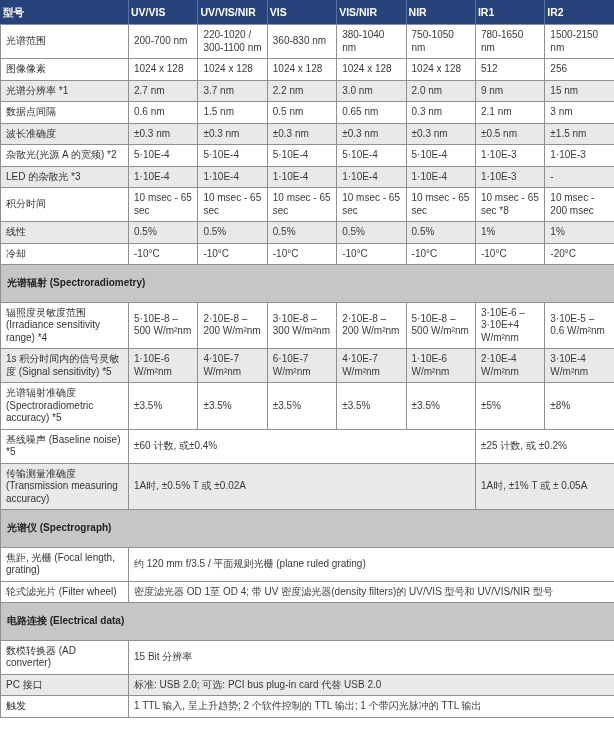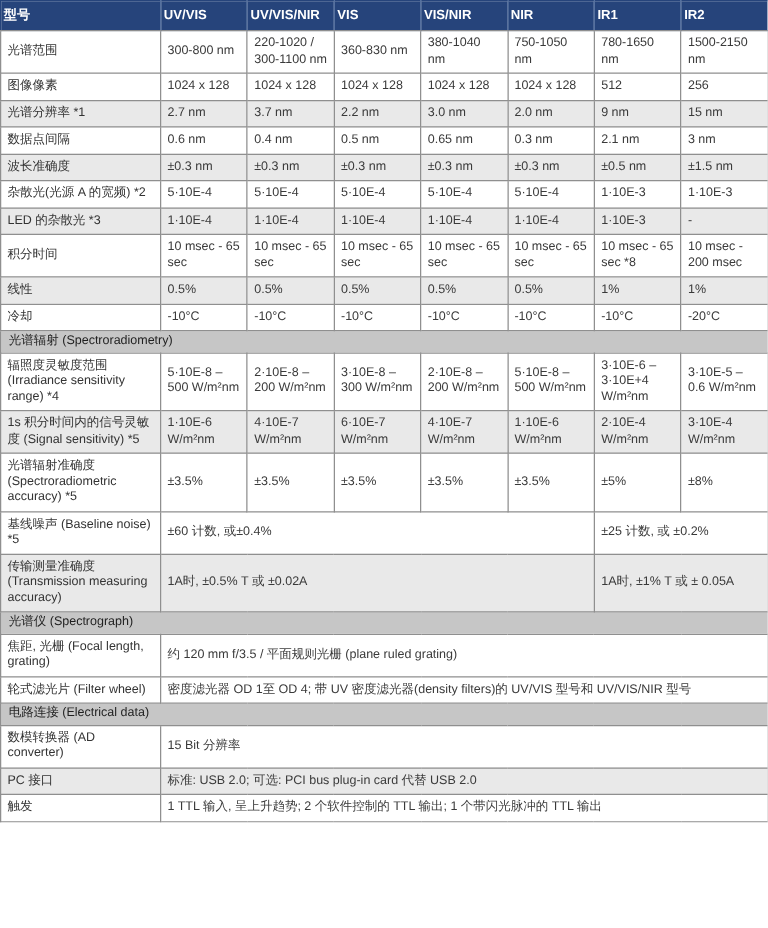--- a/index.html
+++ b/index.html
@@ -43,23 +43,23 @@
     border-color:var(--header-bg);
     border-right:1px solid var(--header-sep);
     border-bottom:1px solid var(--border);
   }
   thead th:last-child{border-right:1px solid var(--header-bg);}
   tr.even td{background:#fff;}
   tr.odd td{background:var(--stripe-bg);}
   tr.section td{
     background:var(--section-bg);
     color:#1f1f1f;
-    font-weight:normal;
+    font-weight:bold;
     font-size:10px;
-    padding:2px 6px;
+    padding:12px 6px;
   }
   td.lbl{color:#333;margin-left:20px;}
 </style>
 </head>
 <body>
 
 <div class="page">
   <table class="spec">
     <colgroup>
       <col class="col-label">
@@ -79,21 +79,21 @@
           <th>VIS</th>
           <th>VIS/NIR</th>
           <th>NIR</th>
           <th>IR1</th>
           <th>IR2</th>
         </tr>
     </thead>
     <tbody>
         <tr class="even">
           <td class="lbl">光谱范围</td>
-          <td>300-800 nm</td>
+          <td>200-700 nm</td>
           <td>220-1020 / 300-1100 nm</td>
           <td>360-830 nm</td>
           <td>380-1040 nm</td>
           <td>750-1050 nm</td>
           <td>780-1650 nm</td>
           <td>1500-2150 nm</td>
         </tr>
         <tr class="even">
           <td class="lbl">图像像素</td>
           <td>1024 x 128</td>
@@ -110,21 +110,21 @@
           <td>3.7 nm</td>
           <td>2.2 nm</td>
           <td>3.0 nm</td>
           <td>2.0 nm</td>
           <td>9 nm</td>
           <td>15 nm</td>
         </tr>
         <tr class="even">
           <td class="lbl">数据点间隔</td>
           <td>0.6 nm</td>
-          <td>0.4 nm</td>
+          <td>1.5 nm</td>
           <td>0.5 nm</td>
           <td>0.65 nm</td>
           <td>0.3 nm</td>
           <td>2.1 nm</td>
           <td>3 nm</td>
         </tr>
         <tr class="odd">
           <td class="lbl">波长准确度</td>
           <td>±0.3 nm</td>
           <td>±0.3 nm</td>

